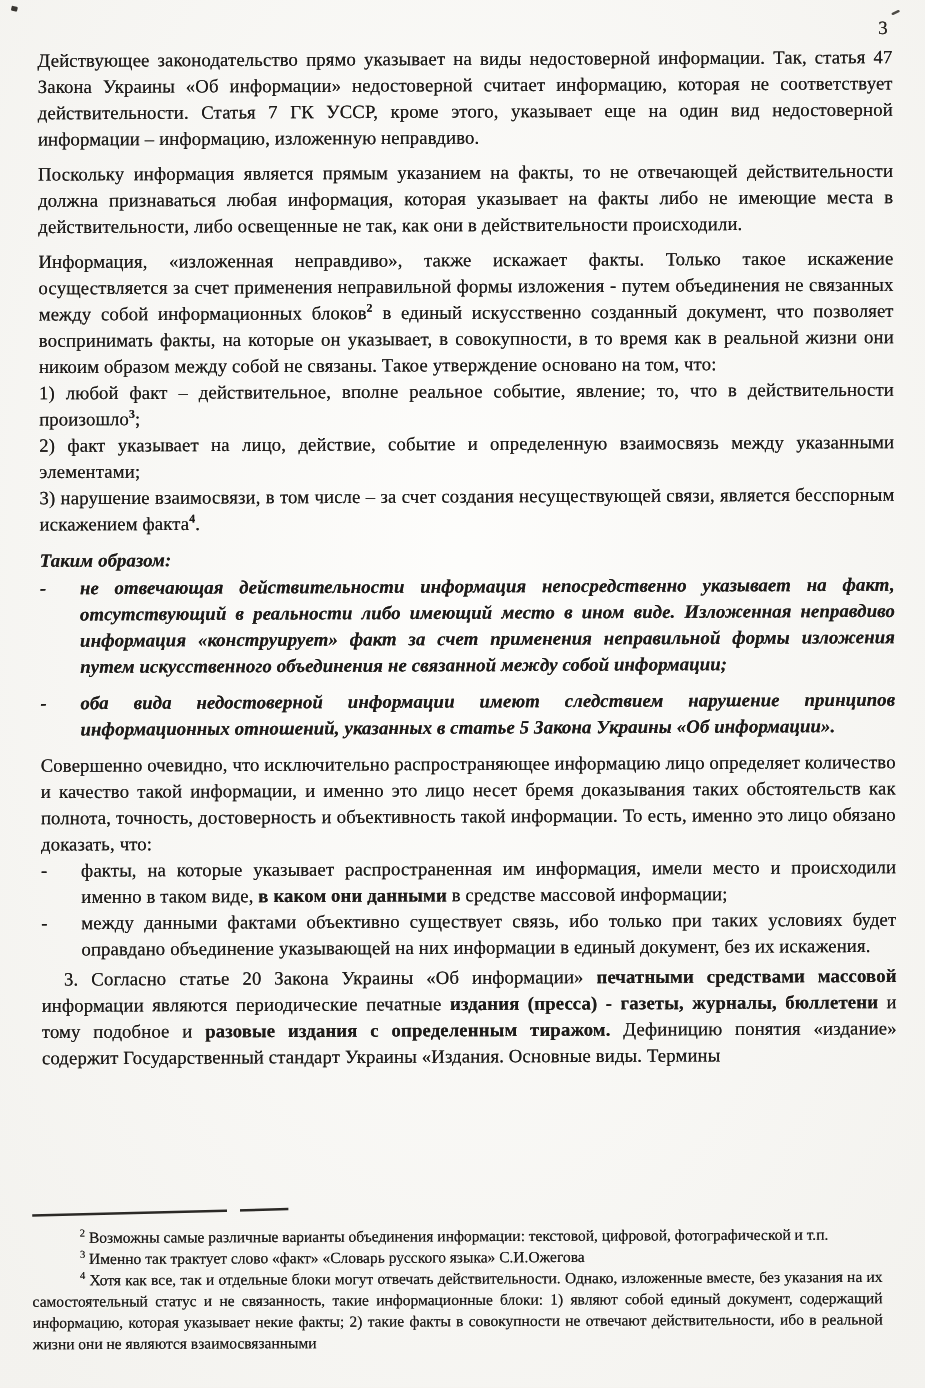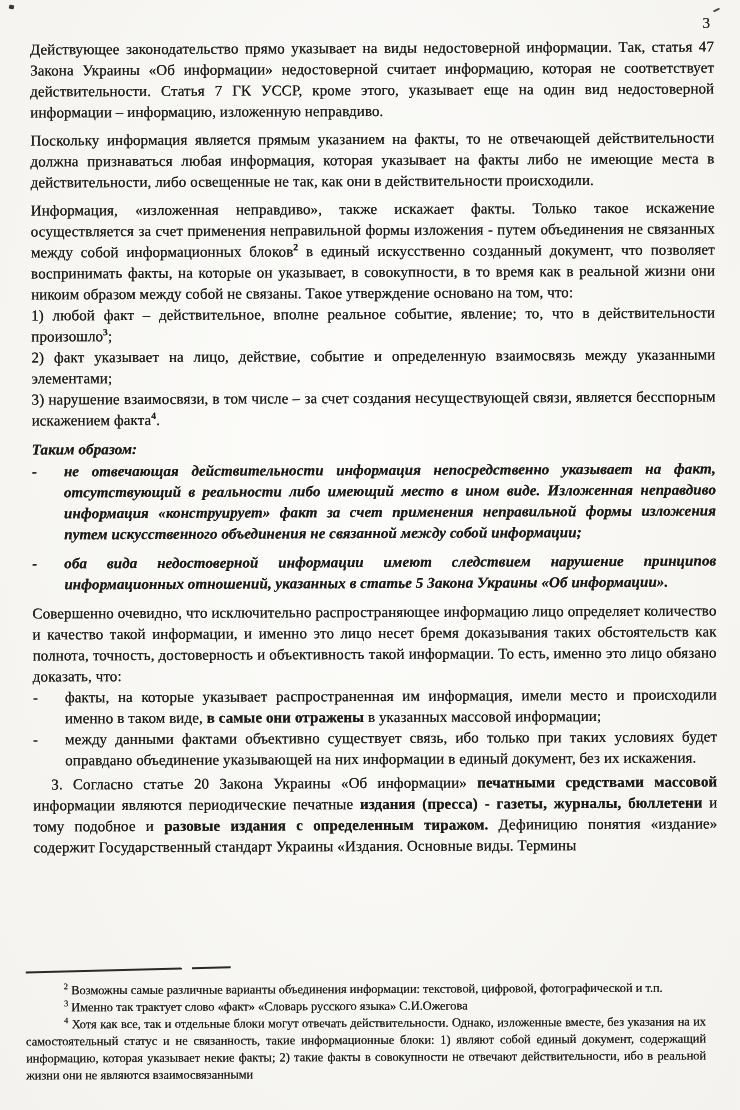--- a/index.html
+++ b/index.html
@@ -115,21 +115,21 @@
 
     <div class="ibullet">
       <span class="marker">-</span>
       <div class="btext">оба вида недостоверной информации имеют следствием нарушение принципов информационных отношений, указанных в статье 5 Закона Украины «Об информации».</div>
     </div>
 
     <p class="tight">Совершенно очевидно, что исключительно распространяющее информацию лицо определяет количество и качество такой информации, и именно это лицо несет бремя доказывания таких обстоятельств как полнота, точность, достоверность и объективность такой информации. То есть, именно это лицо обязано доказать, что:</p>
 
     <div class="dbullet">
       <span class="marker">-</span>
-      <div class="btext"><span>факты, на которые указывает распространенная им информация, имели место и происходили именно в таком виде, </span><span class="b">в самые они отражены</span><span> в указанных массовой информации;</span></div>
+      <div class="btext"><span>факты, на которые указывает распространенная им информация, имели место и происходили именно в таком виде, </span><span class="b">в каком они данными</span><span> в средстве массовой информации;</span></div>
     </div>
 
     <div class="dbullet">
       <span class="marker">-</span>
       <div class="btext">между данными фактами объективно существует связь, ибо только при таких условиях будет оправдано объединение указывающей на них информации в единый документ, без их искажения.</div>
     </div>
 
     <p class="p5"><span>3. Согласно статье 20 Закона Украины «Об информации» </span><span class="b">печатными средствами массовой</span><span> информации являются периодические печатные </span><span class="b">издания (пресса) - газеты, журналы, бюллетени</span><span> и тому подобное и </span><span class="b">разовые издания с определенным тиражом.</span><span> Дефиницию понятия «издание» содержит Государственный стандарт Украины «Издания. Основные виды. Термины</span></p>
 
   </div>

